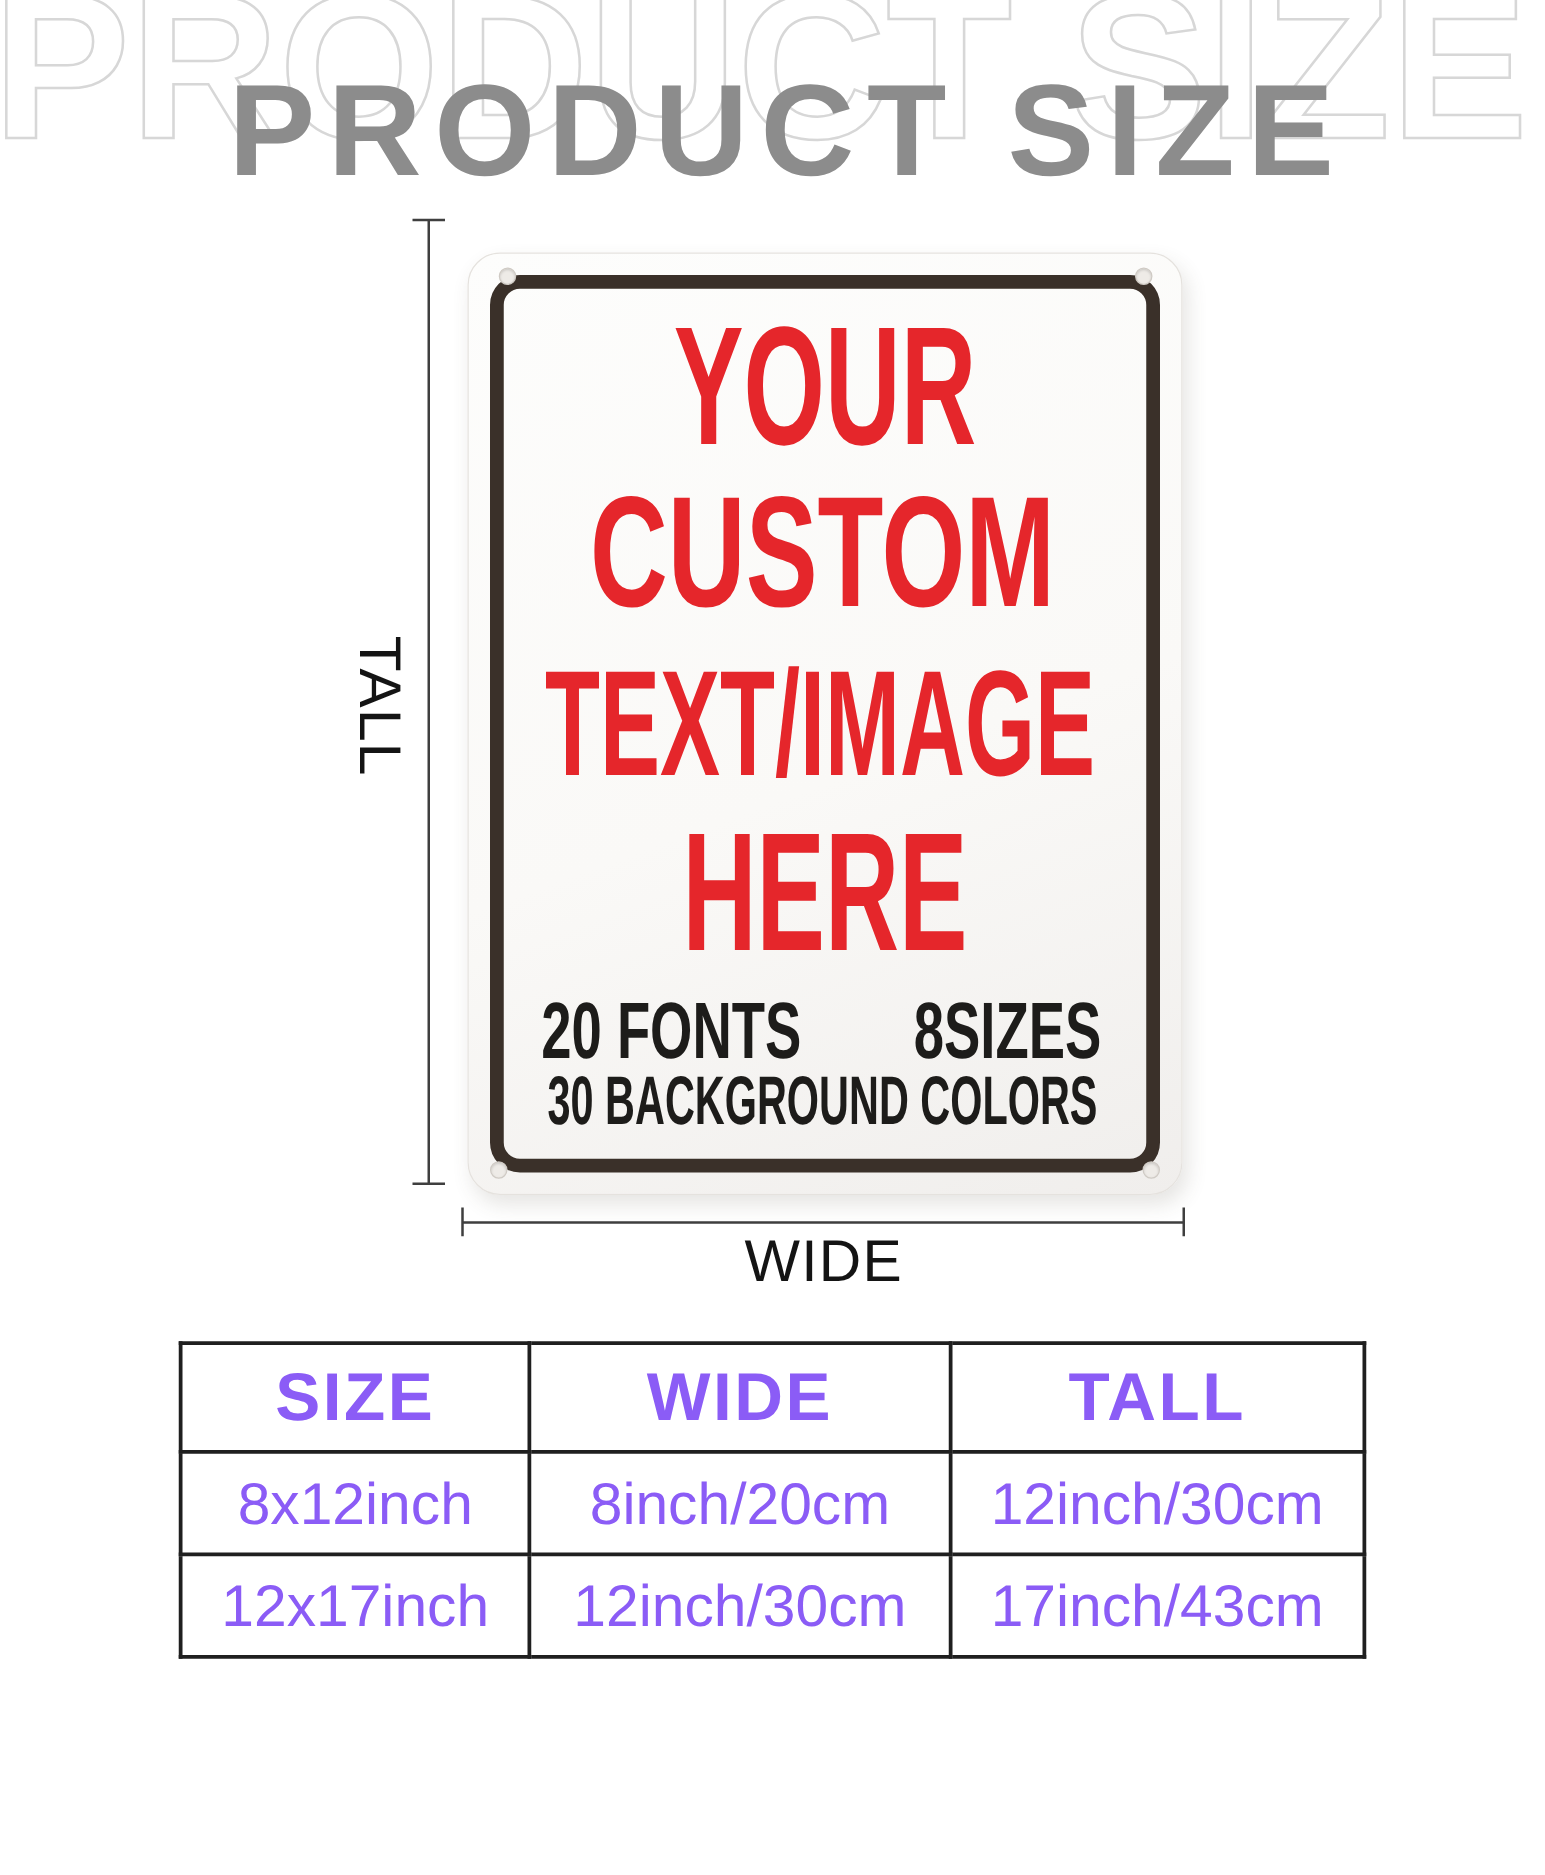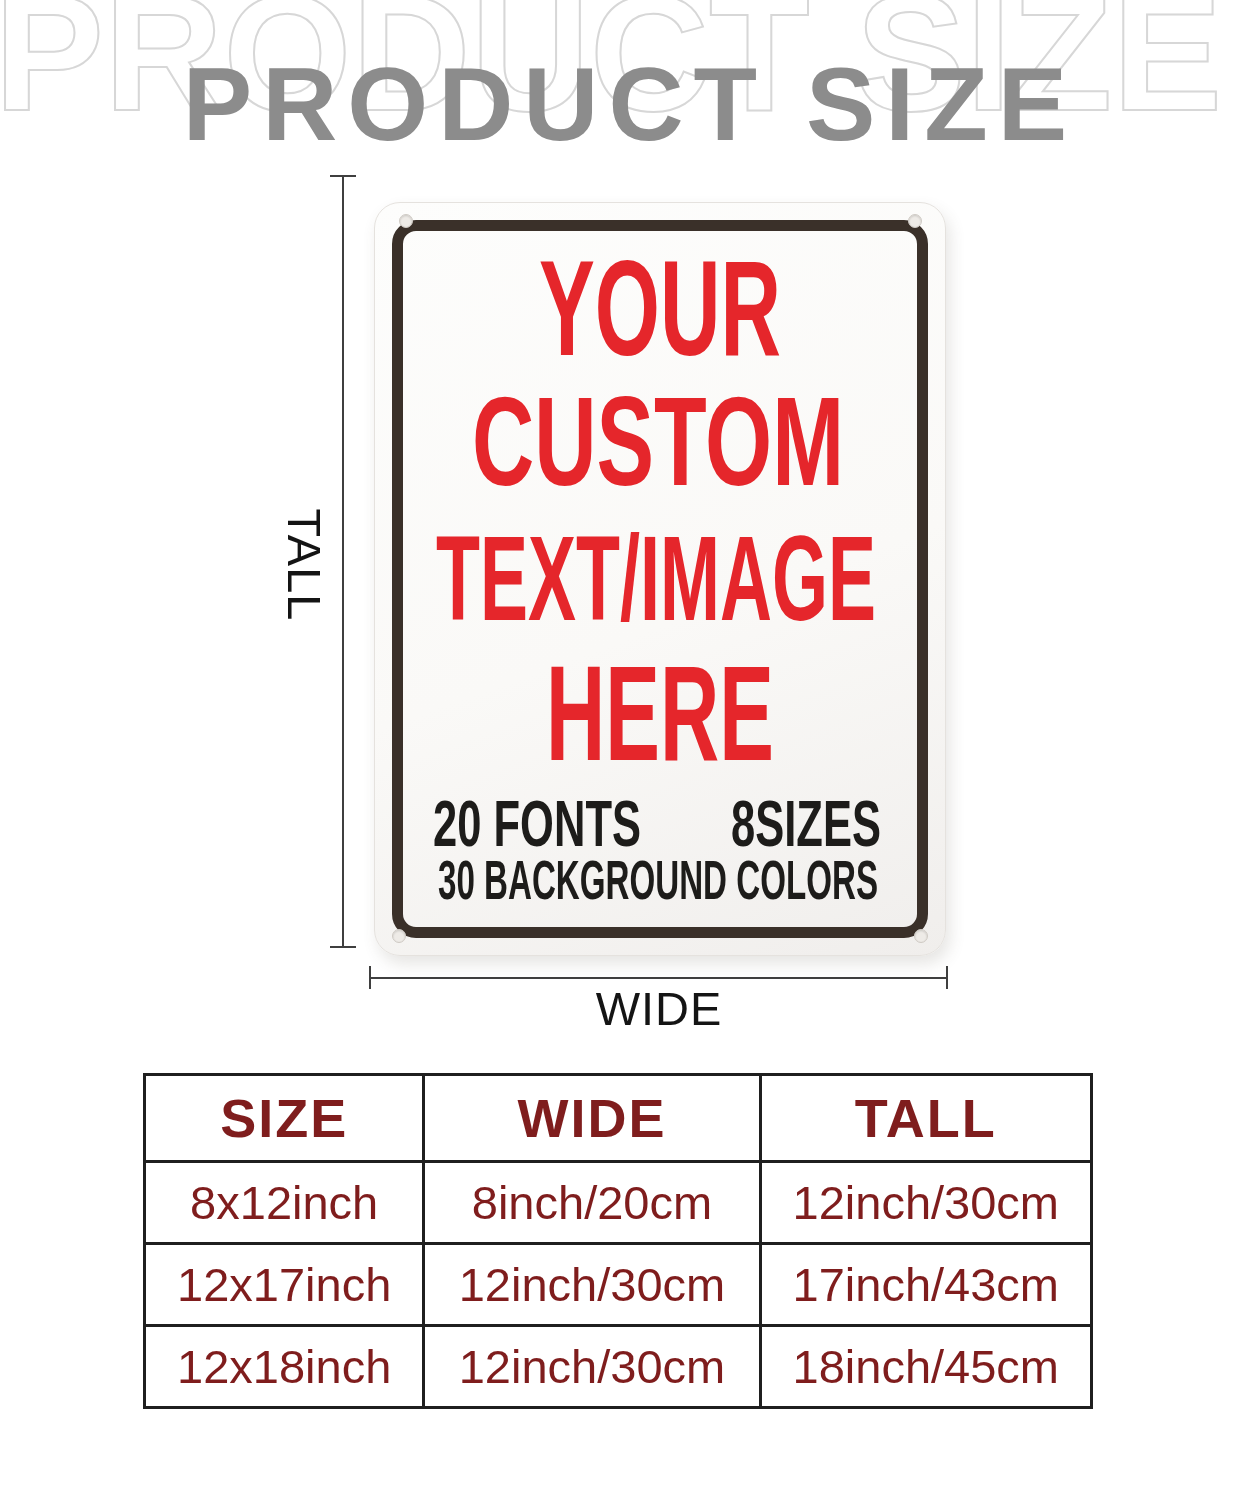--- a/index.html
+++ b/index.html
@@ -58,21 +58,21 @@
   .screw.bl{left:17px;top:726px;}
   .screw.br{left:539px;top:726px;}
   .sign-svg{position:absolute;left:0;top:0;z-index:2;}
   .red-line{font-weight:bold;fill:#e5262b;}
   .black-line{font-weight:bold;fill:#1d1c1a;}
 
   
   .size-table{
     position:absolute;left:143px;top:1073px;width:950px;
     border-collapse:collapse;table-layout:fixed;
-    background:#ffffff;color:#7f1d1d;
+    background:#ffffff;color:#8b5cf6;
   }
   .size-table th,.size-table td{
     border:3px solid #1f1f1f;
     text-align:center;vertical-align:middle;
     padding:0;
   }
   .size-table th{height:84px;font-size:54px;font-weight:700;letter-spacing:2px;}
   .size-table td{height:79px;font-size:47px;font-weight:400;}
 </style>
 </head>
@@ -132,21 +132,16 @@
       <tr>
         <td>8x12inch</td>
         <td>8inch/20cm</td>
         <td>12inch/30cm</td>
       </tr>
       <tr>
         <td>12x17inch</td>
         <td>12inch/30cm</td>
         <td>17inch/43cm</td>
       </tr>
-      <tr>
-        <td>12x18inch</td>
-        <td>12inch/30cm</td>
-        <td>18inch/45cm</td>
-      </tr>
     </tbody>
   </table>
 
 </div>
 
 </body></html>

